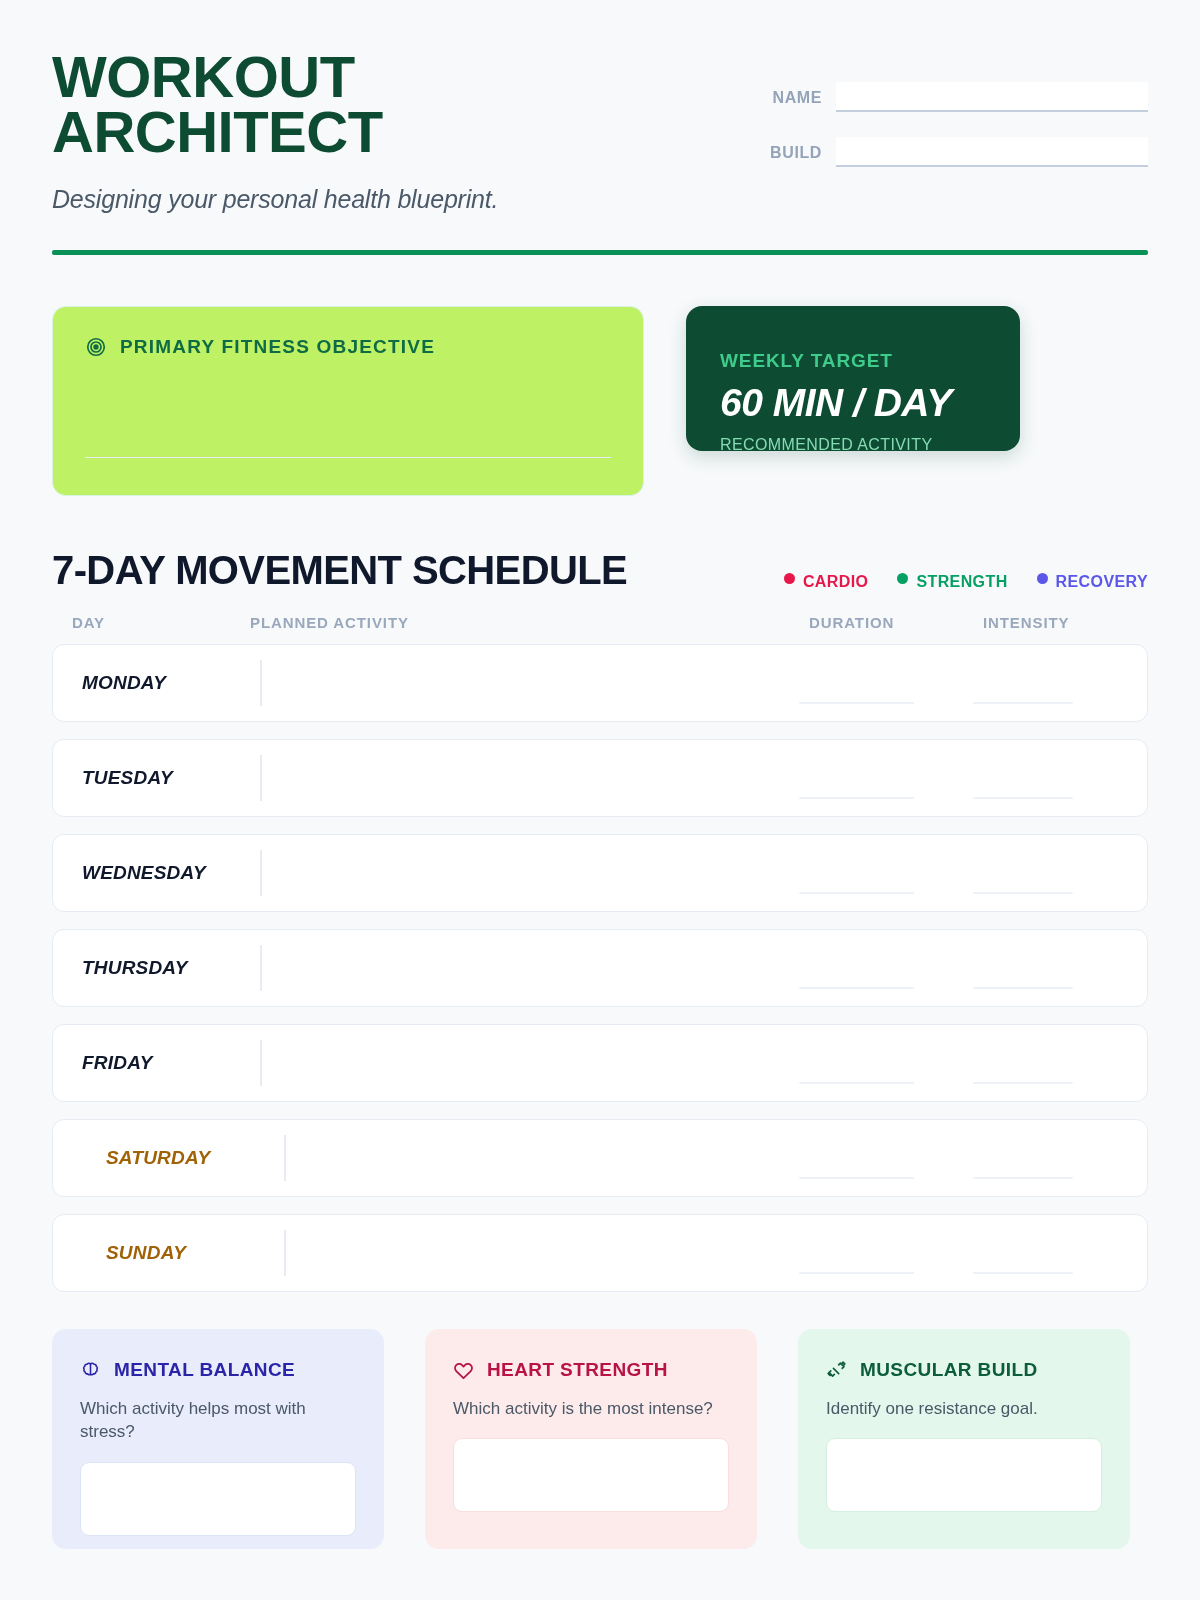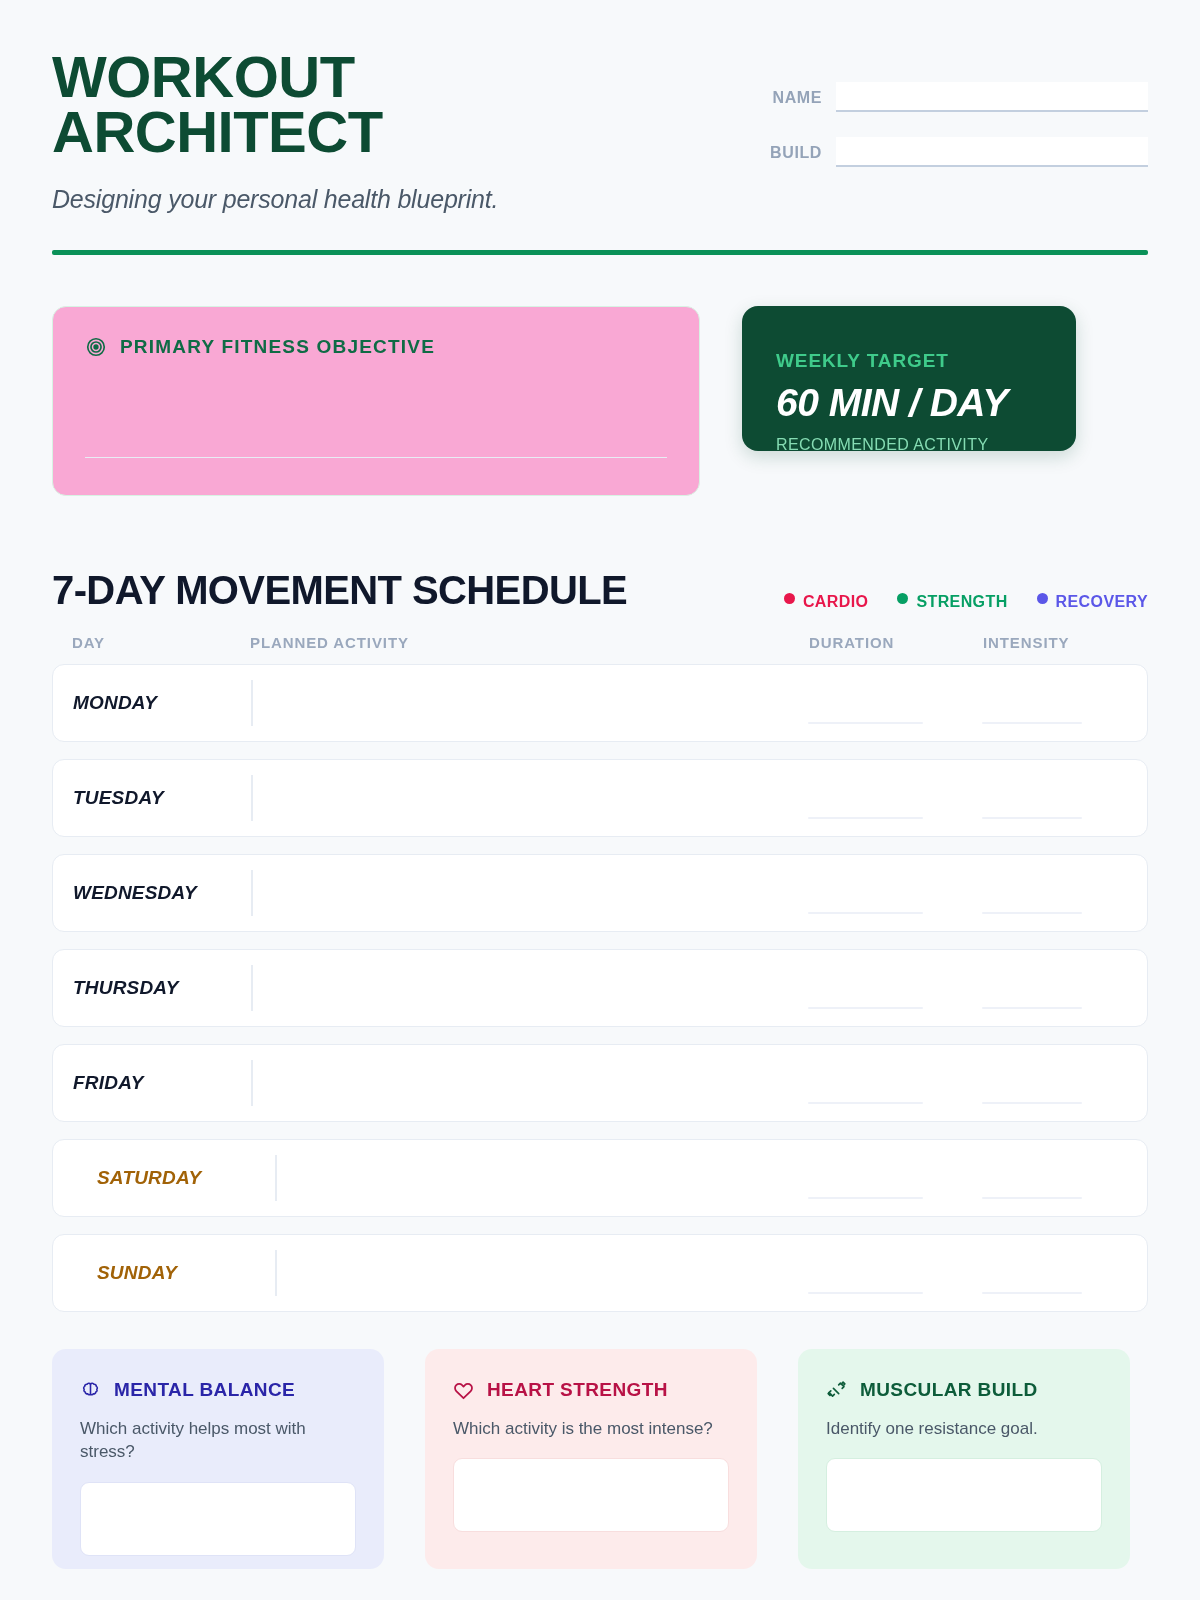--- a/index.html
+++ b/index.html
@@ -74,23 +74,23 @@
     border-radius: 2px;
   }
 
   
   .topgrid {
     display: flex;
     gap: 42px;
     margin-top: 51px;
   }
   .objective-card {
-    width: 648px;
+    width: 592px;
     height: 190px;
-    background: #f9a8d4;
+    background: #bef264;
     border: 1.5px solid #d8f3e3;
     border-radius: 14px;
     padding: 29px 32px 0 32px;
     position: relative;
   }
   .obj-head {
     display: flex;
     align-items: center;
     gap: 13px;
   }
@@ -140,21 +140,21 @@
     color: #85dcb3;
     letter-spacing: 0.4px;
     text-transform: uppercase;
   }
 
   
   .sched-head {
     display: flex;
     align-items: baseline;
     justify-content: space-between;
-    margin-top: 72px;
+    margin-top: 52px;
   }
   .sched-title {
     font-size: 40px;
     font-weight: 700;
     color: #10182b;
     letter-spacing: -0.6px;
     text-transform: uppercase;
     font-stretch: condensed;
   }
   .legend { display: flex; gap: 29px; padding-bottom: 4px; }
@@ -187,21 +187,21 @@
 
   .rows { margin-top: 13px; }
   .row {
     display: flex;
     align-items: center;
     height: 78px;
     background: #ffffff;
     border: 1.5px solid #e7ecf3;
     border-radius: 12px;
     margin-bottom: 17px;
-    padding: 0 20px;
+    padding: 0 29px;
     position: relative;
   }
   .row-day {
     width: 178px;
     font-size: 19px;
     font-weight: 700;
     font-style: italic;
     letter-spacing: 0.2px;
     text-transform: uppercase;
     color: #10182b;

